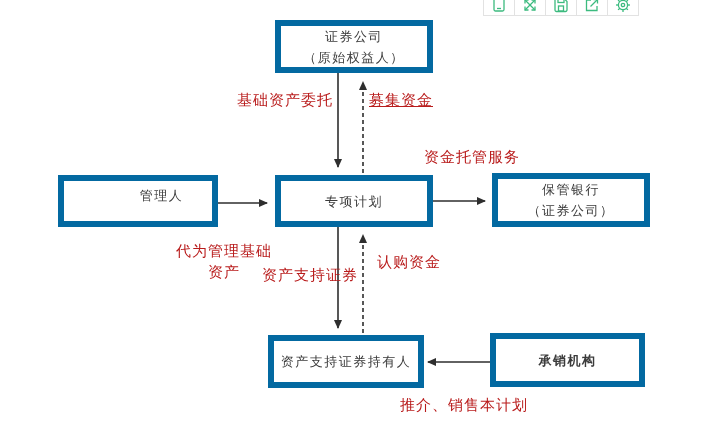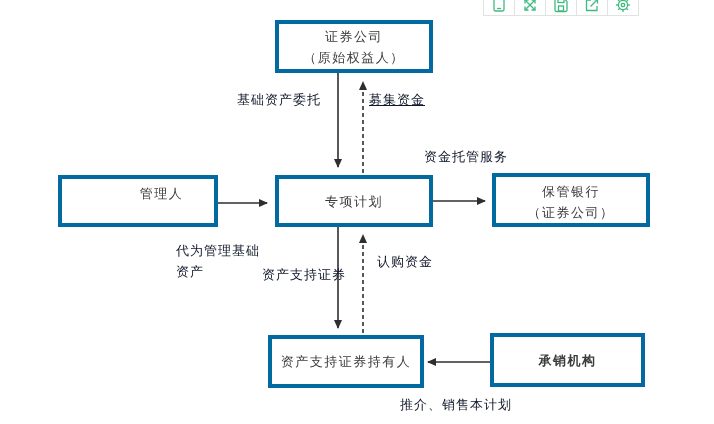--- a/index.html
+++ b/index.html
@@ -5,29 +5,29 @@
   html,body{margin:0;padding:0;}
   body{
     width:714px;height:424px;position:relative;overflow:hidden;
     background:#ffffff;
     font-family:"Liberation Sans","DejaVu Sans",sans-serif;
   }
   .stage{position:absolute;inset:0;}
   svg.edges{position:absolute;left:0;top:0;width:714px;height:424px;}
 
   .node{
-    position:absolute;background:#fff;border:4px solid #0369a1;
+    position:absolute;background:#fff;border:6px solid #0369a1;
     display:flex;flex-direction:column;align-items:center;justify-content:center;
     box-sizing:border-box;color:#3b3b3b;font-size:13px;letter-spacing:1.5px;
     line-height:21px;
   }
   .node.top-align{justify-content:flex-start;padding-top:4px;}
 
   .edge-label{
-    position:absolute;color:#0f172a;font-size:13px;letter-spacing:1px;
+    position:absolute;color:#b91c1c;font-size:15px;letter-spacing:1px;
     white-space:nowrap;line-height:16px;
   }
   .edge-label .ln{display:block;line-height:21px;}
 
   .toolbar{
     position:absolute;left:484px;top:-14px;display:flex;
   }
   .tool-btn{
     width:32px;height:30px;background:#fff;border:1px solid #e2e2e2;
     margin-left:-1px;display:flex;align-items:flex-end;justify-content:center;
@@ -80,21 +80,21 @@
   <div class="node" style="left:490px;top:333px;width:155px;height:54px;font-weight:bold;">
     <div>承销机构</div>
   </div>
 
   <div class="edge-label" style="left:237px;top:92px;">基础资产委托</div>
 
   <div class="edge-label" style="left:369px;top:92px;text-decoration:underline;">募集资金</div>
 
   <div class="edge-label" style="left:424px;top:149px;">资金托管服务</div>
 
-  <div class="edge-label" style="left:176px;top:240px;">
+  <div class="edge-label" style="left:176px;top:240px;text-align:center;">
     <span class="ln">代为管理基础</span>
     <span class="ln">资产</span>
   </div>
 
   <div class="edge-label" style="left:262px;top:267px;">资产支持证券</div>
 
   <div class="edge-label" style="left:377px;top:254px;">认购资金</div>
 
   <div class="edge-label" style="left:400px;top:397px;">推介、销售本计划</div>
 

